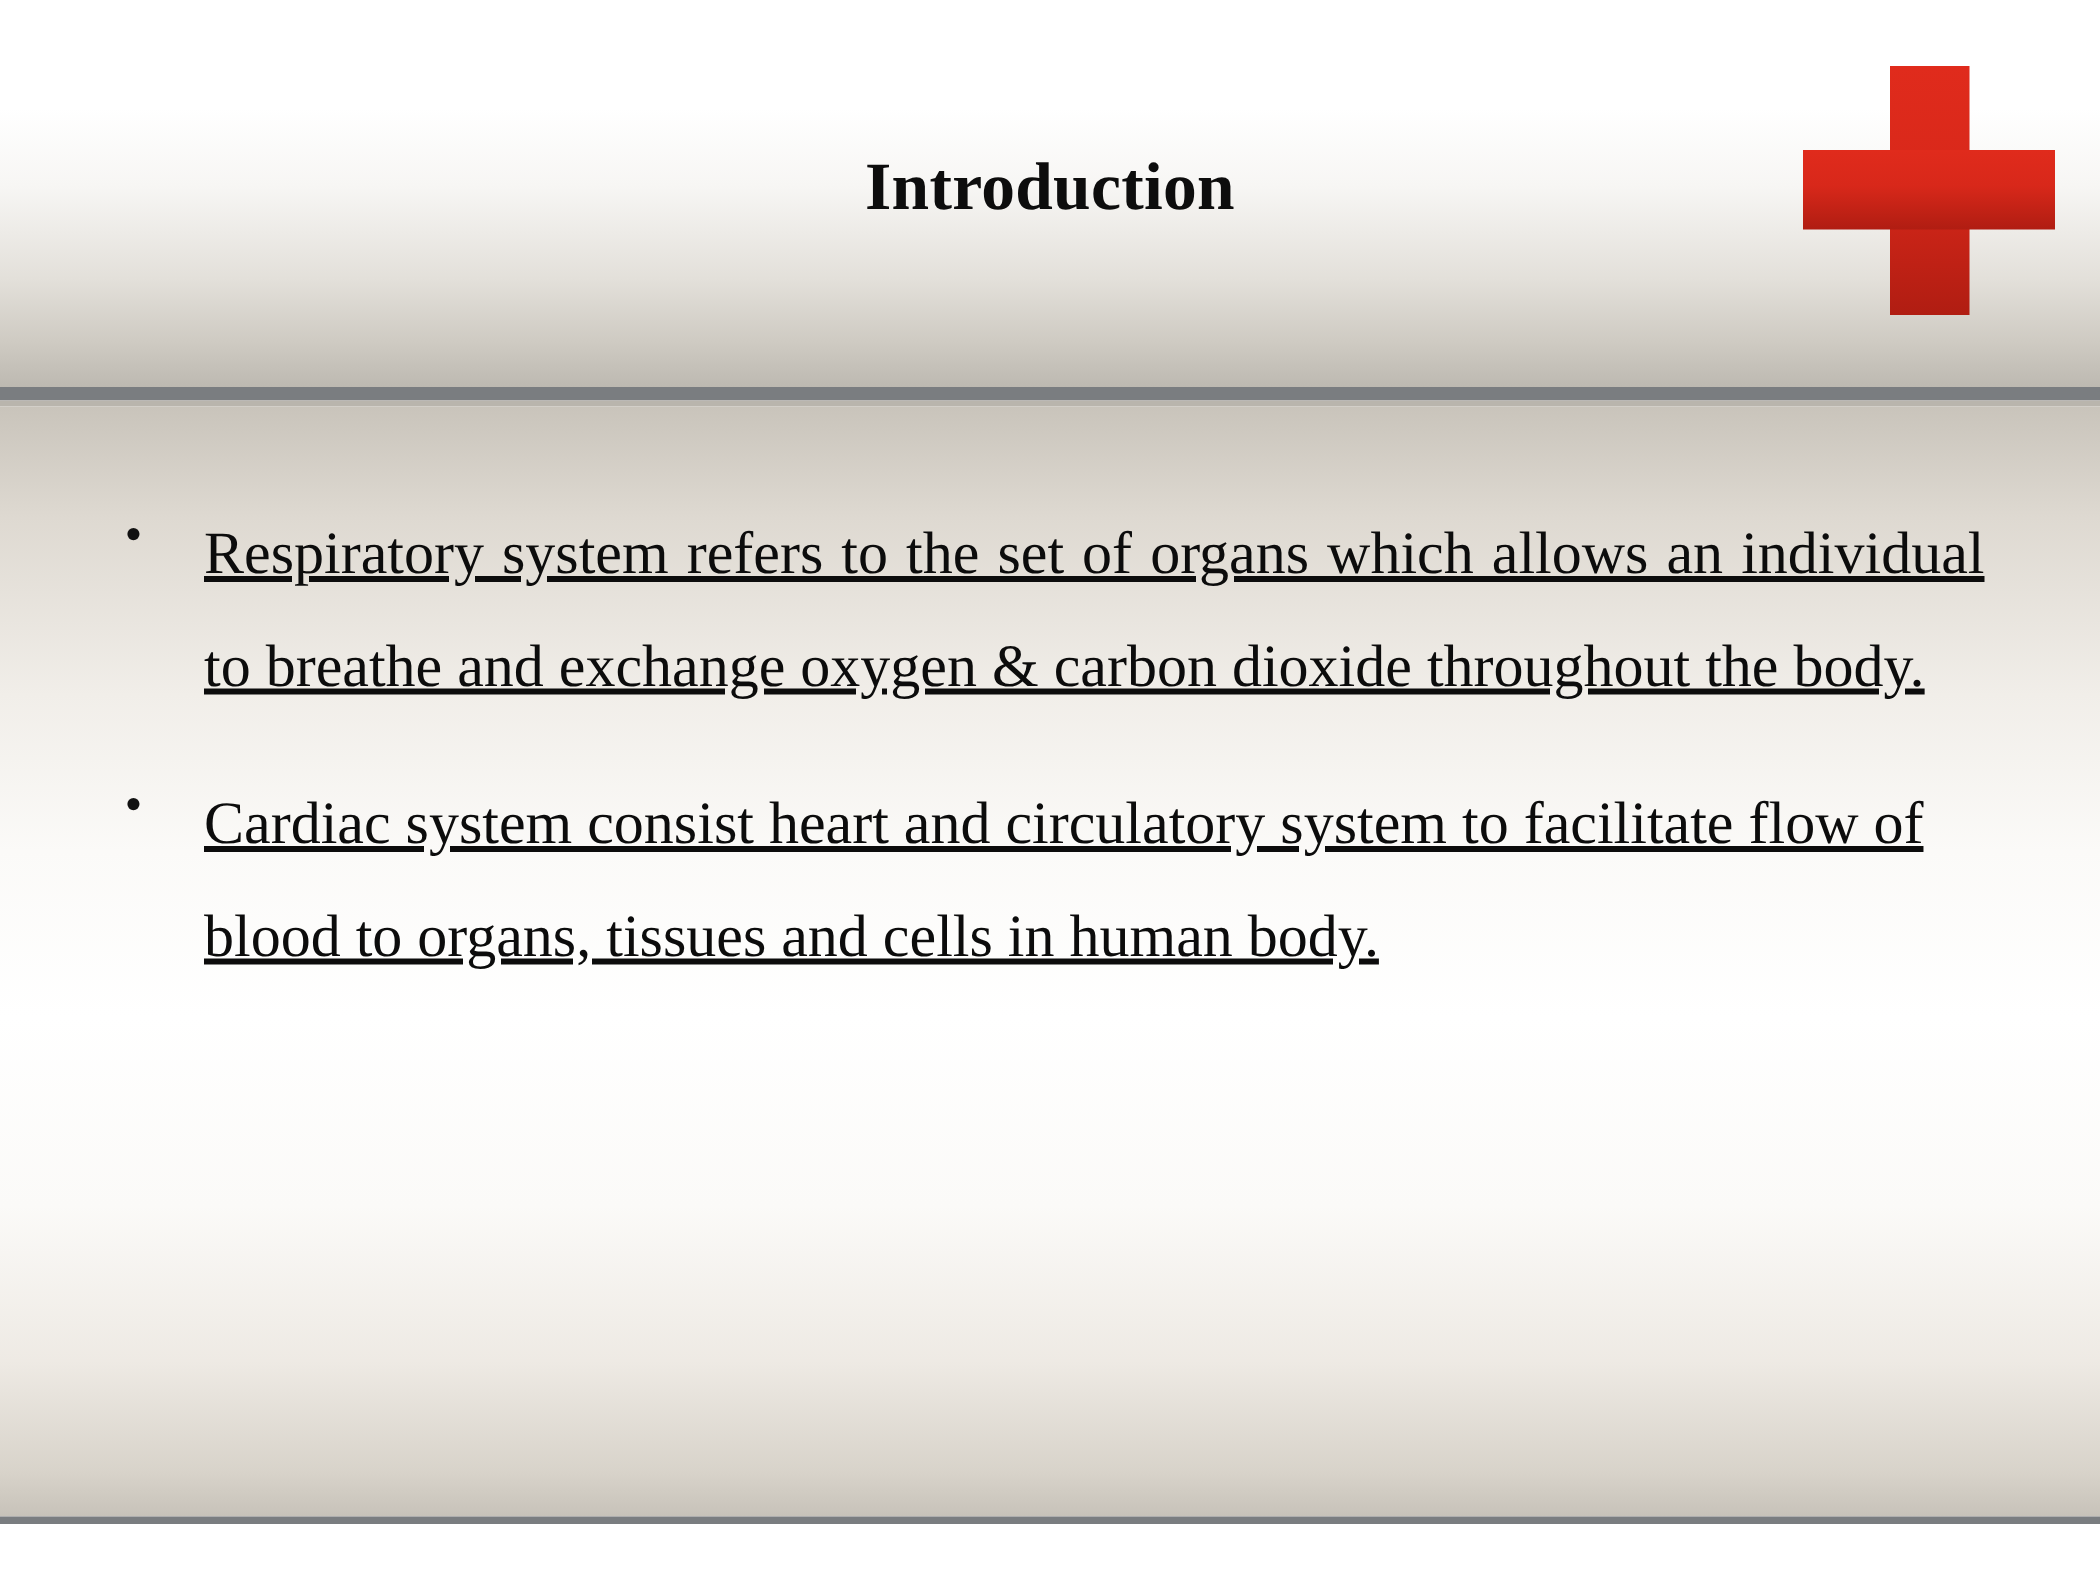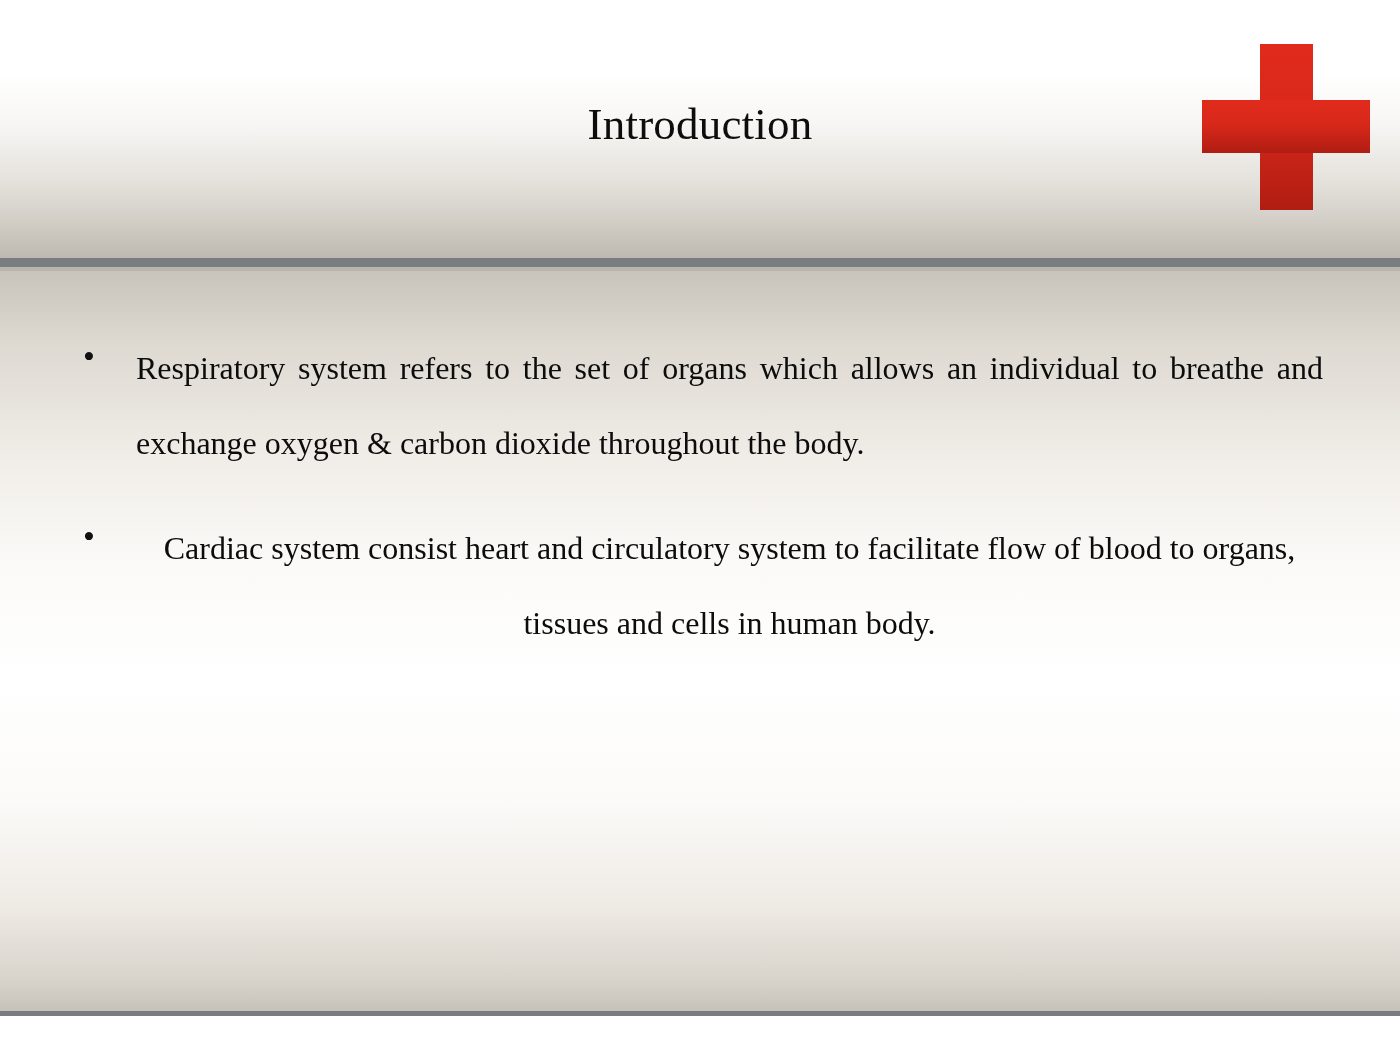--- a/index.html
+++ b/index.html
@@ -54,21 +54,21 @@
     background: #b9b5ad;
   }
 
   .title {
     position: absolute;
     left: 0;
     top: 98px;
     width: 1400px;
     text-align: center;
     font-size: 45px;
-    font-weight: normal;
+    font-weight: bold;
     color: #0d0d0d;
     letter-spacing: 0.2px;
   }
 
   
   .logo {
     position: absolute;
     left: 1202px;
     top: 44px;
     width: 168px;
@@ -126,28 +126,29 @@
     position: absolute;
     left: 5px;
     top: 0px;
     font-size: 34px;
     line-height: 52px;
     color: #111111;
   }
   .bullet-text {
     display: block;
     margin-left: 58px;
-    font-size: 32px;
+    font-size: 40px;
     line-height: 75px;
     color: #0c0c0c;
     text-align: justify;
     text-justify: inter-word;
+    text-decoration: underline;
   }
   .bullet-text.no-justify {
-    text-align: center;
+    text-align: left;
   }
 
   
   .footer-rule {
     position: absolute;
     left: 0;
     top: 1011px;
     width: 1400px;
     height: 5px;
     background: #7a7d80;

